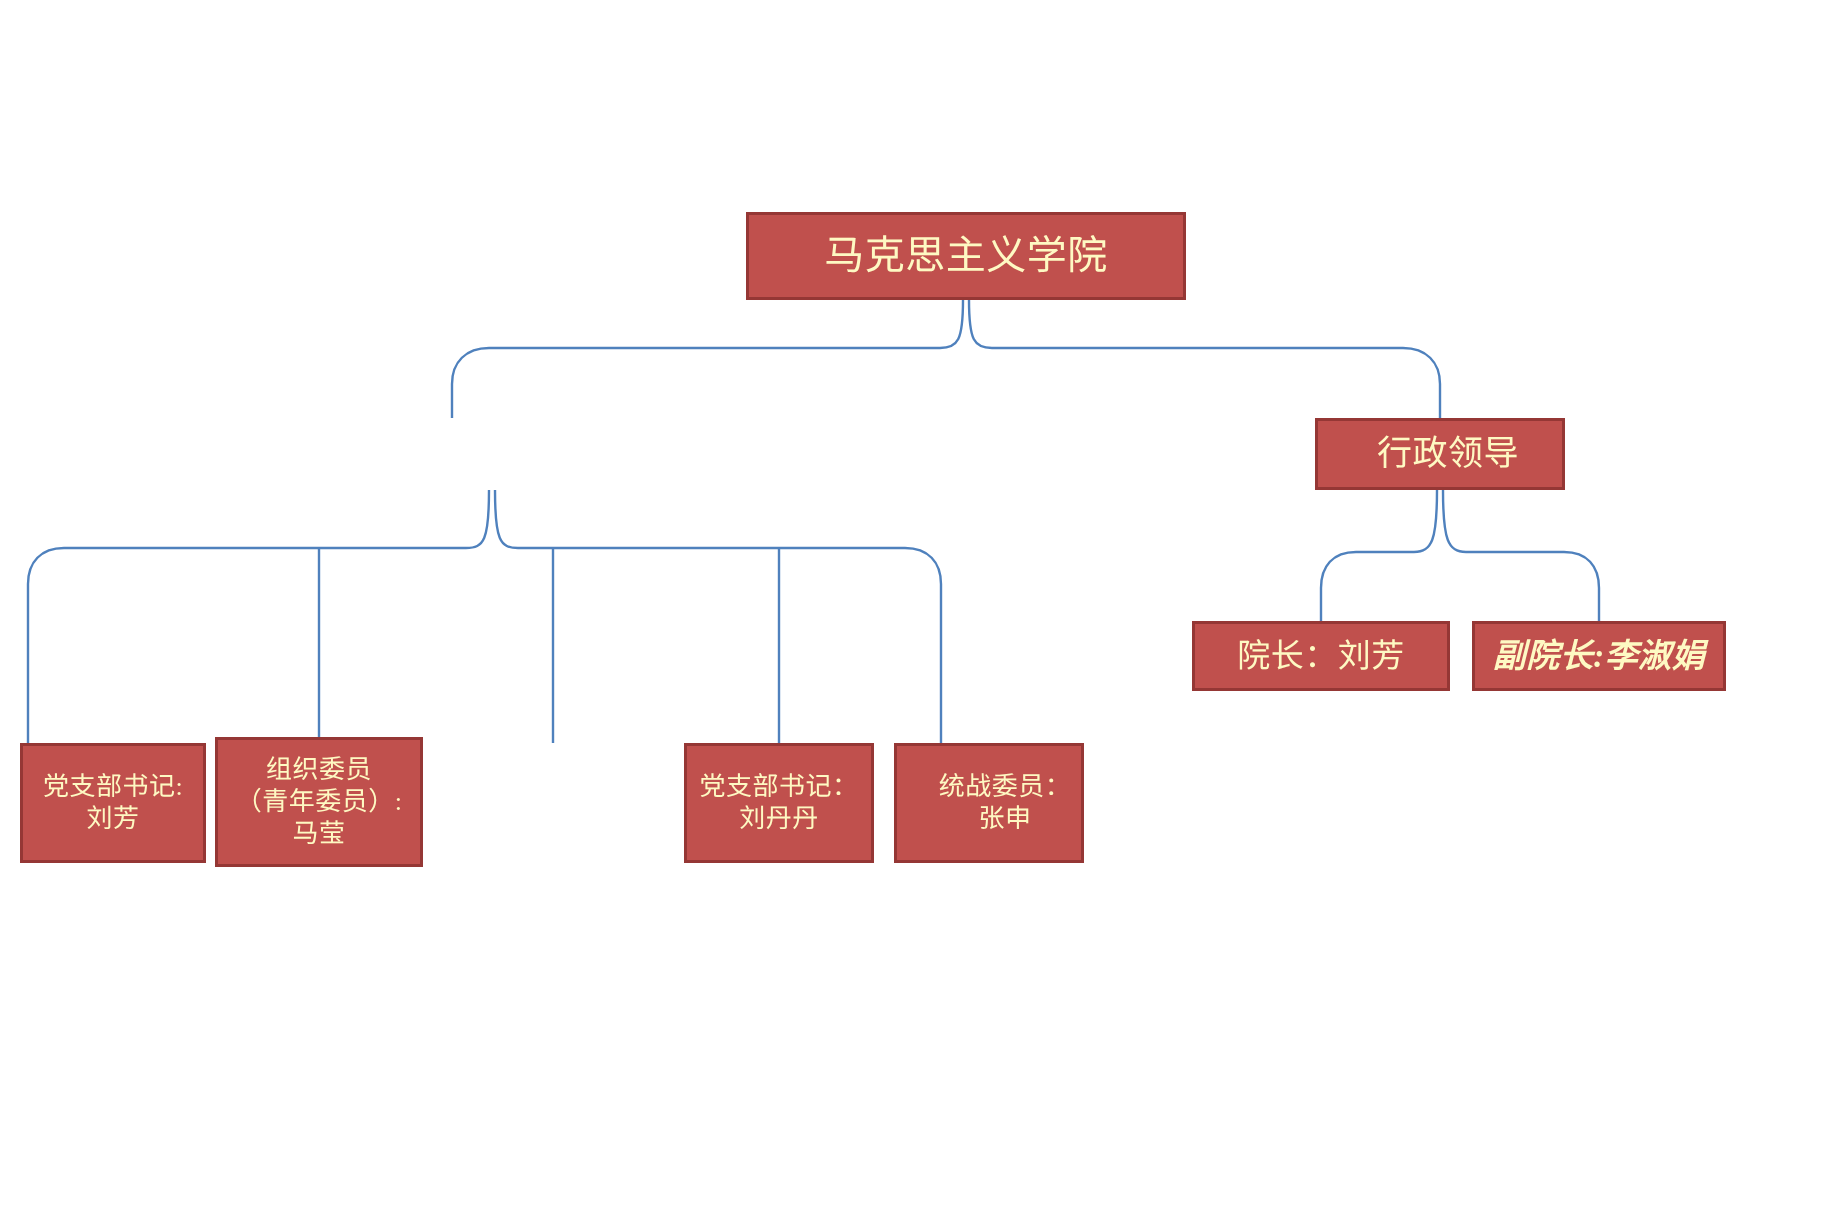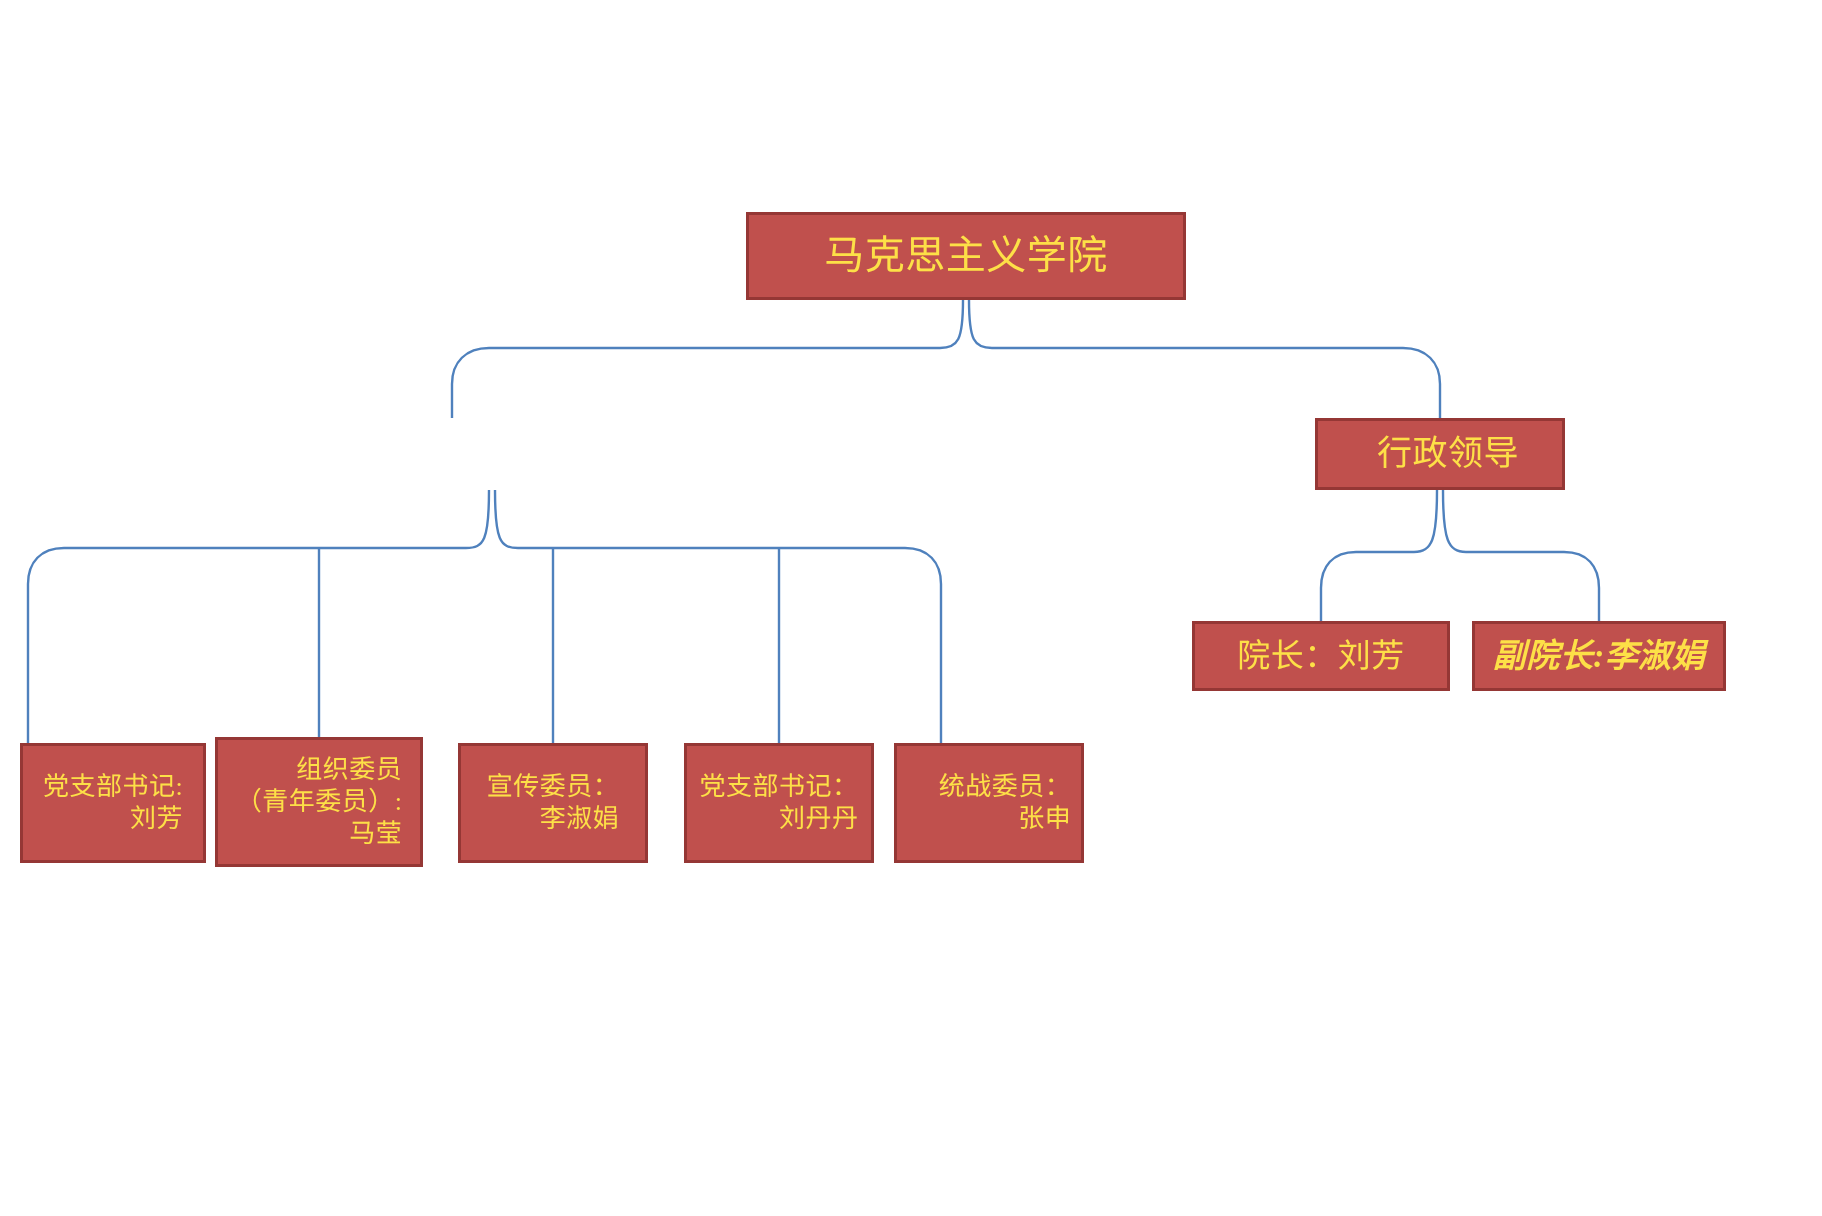--- a/index.html
+++ b/index.html
@@ -34,25 +34,25 @@
     z-index: 1;
     pointer-events: none;
   }
 
   .org-node {
     position: absolute;
     z-index: 2;
     box-sizing: border-box;
     background: #c0504d;
     border: 3px solid #953735;
-    color: #fde047;
+    color: #fef9c3;
     display: flex;
     align-items: center;
     justify-content: center;
-    text-align: right;
+    text-align: center;
     line-height: 1.22;
     letter-spacing: 0.5px;
     -webkit-font-smoothing: antialiased;
   }
 
   .org-node .node-label {
     display: block;
     white-space: pre-line;
     padding: 0 6px;
   }
@@ -115,24 +115,20 @@
     <span class="node-label">党支部书记:
 刘芳</span>
   </div>
 
   <div class="org-node" id="node-leaf-1">
     <span class="node-label">组织委员
 （青年委员）:
 马莹</span>
   </div>
 
-  <div class="org-node" id="node-leaf-2">
-    <span class="node-label">宣传委员：
-李淑娟</span>
-  </div>
 
   <div class="org-node" id="node-leaf-3">
     <span class="node-label">党支部书记：
 刘丹丹</span>
   </div>
 
   <div class="org-node" id="node-leaf-4">
     <span class="node-label">统战委员：
 张申</span>
   </div>

